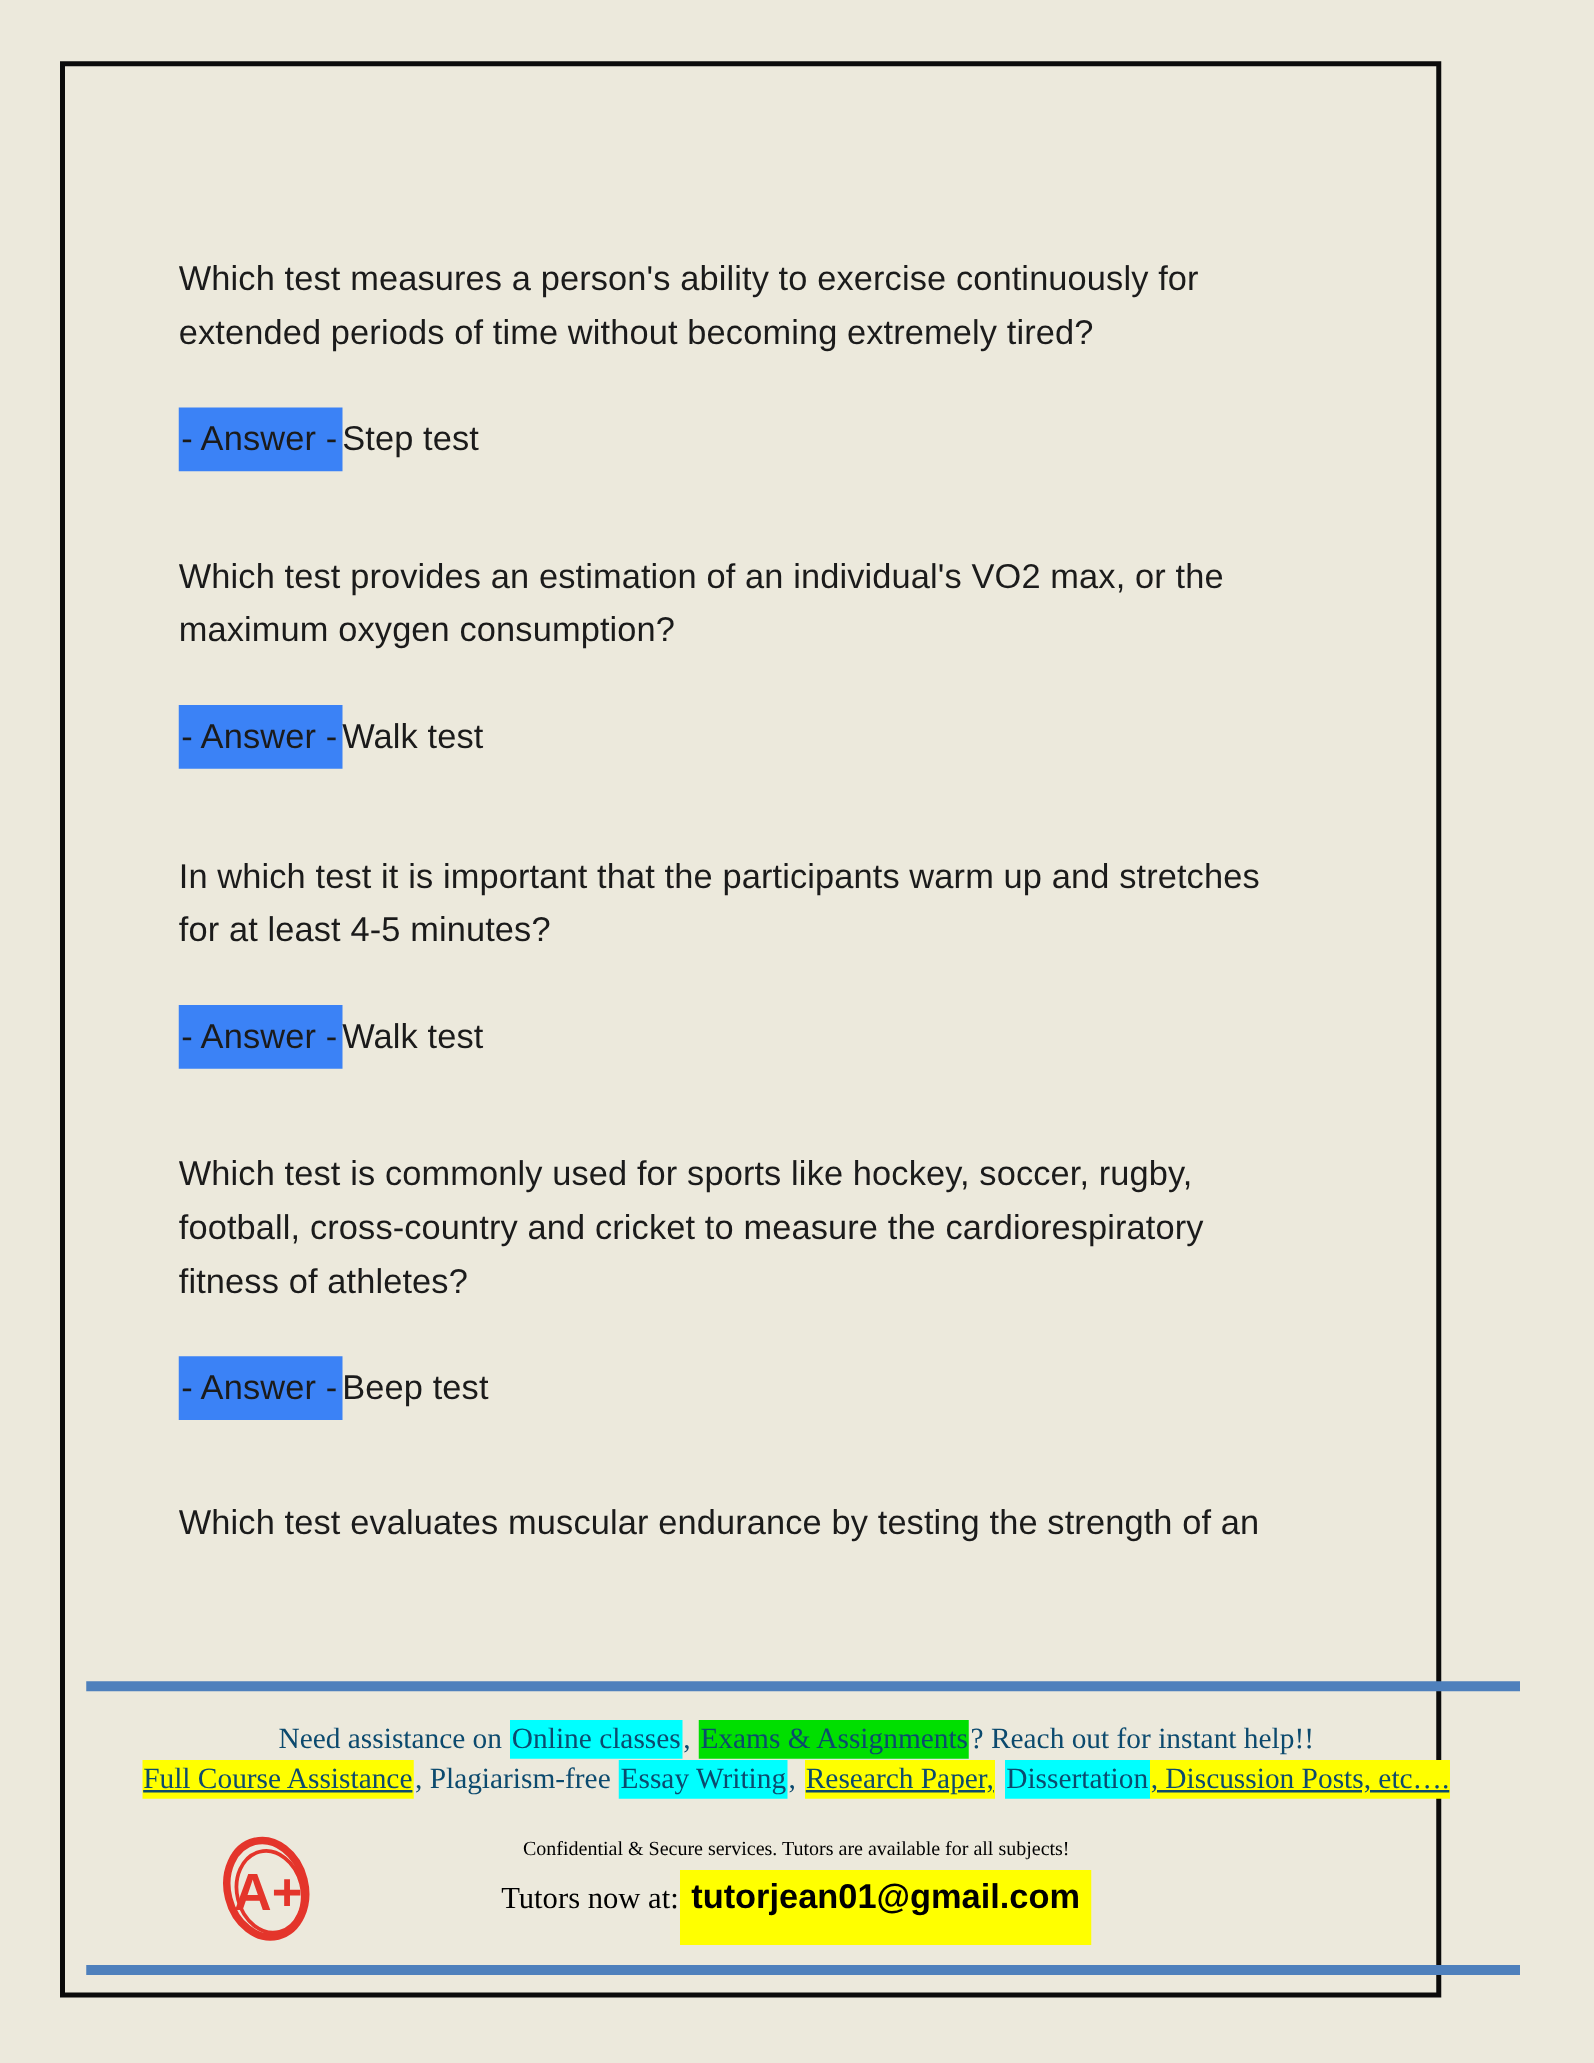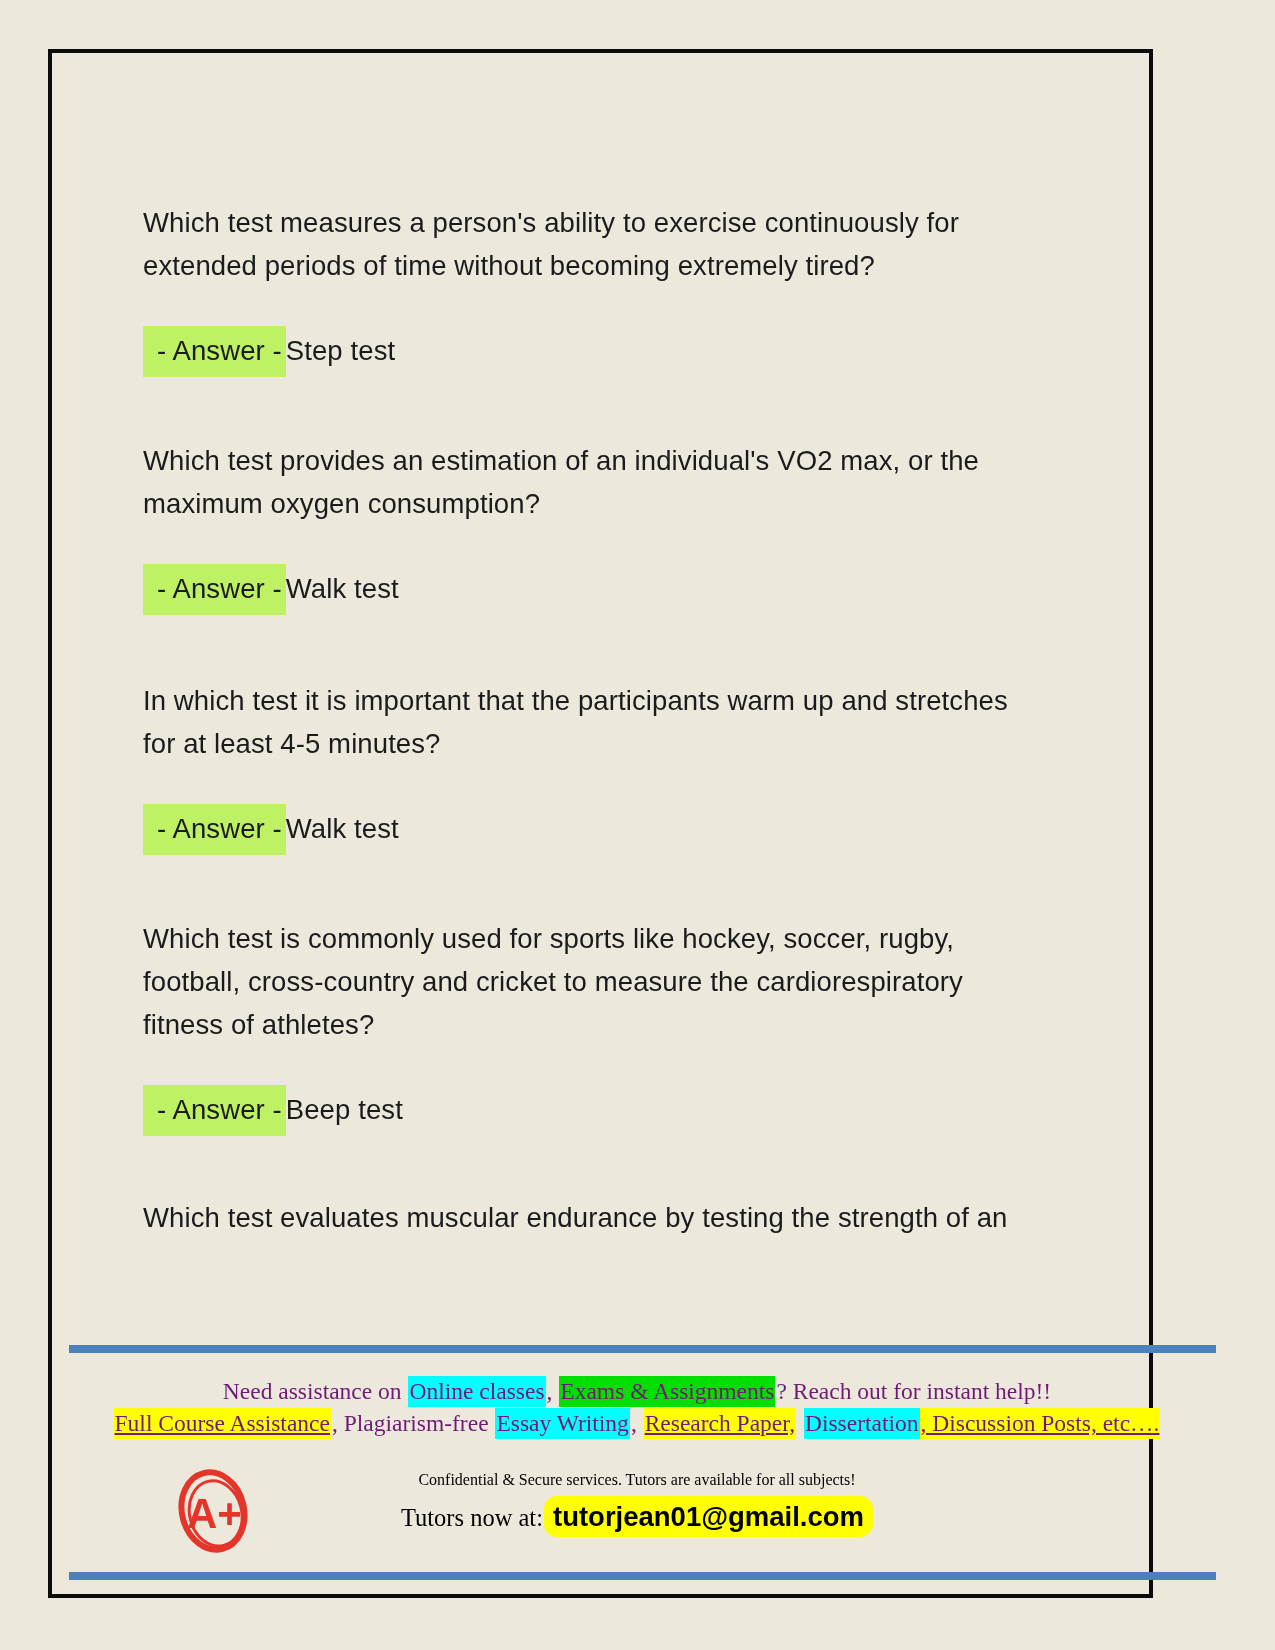--- a/index.html
+++ b/index.html
@@ -33,39 +33,39 @@
     line-height: 43px;
     letter-spacing: 0.1px;
   }
   .qline { white-space: nowrap; }
   .ans { white-space: nowrap; }
   .hl-y { background: #FFFF00; text-decoration: underline; }
   .hl-c { background: #00FFFF; }
   .hl-g { background: #00DF00; }
   .ans-label {
     display: inline-block;
-    background: #bef264;
-    padding: 3px 4px 5px 14px;
+    background: #3b82f6;
+    padding: 3px 4px 5px 2px;
   }
   
   .bluebar {
     position: absolute;
     left: 17px;
     width: 1147px;
     height: 8px;
     background: #4E80BC;
   }
   .fline {
     position: absolute;
     left: 0;
     width: 1170px;
     text-align: center;
     font-family: "Liberation Serif", serif;
     font-size: 23.5px;
-    color: #701a75;
+    color: #0c4a6e;
     white-space: nowrap;
   }
   .fline .seg { padding: 2px 1px 3px 1px; }
   .conf-line {
     position: absolute;
     left: 0;
     width: 1170px;
     text-align: center;
     font-family: "Liberation Serif", serif;
     font-size: 16px;
@@ -80,23 +80,22 @@
     font-family: "Liberation Serif", serif;
     font-size: 24.5px;
     color: #000000;
     white-space: nowrap;
   }
   .email-addr {
     font-family: "Liberation Sans", sans-serif;
     font-weight: bold;
     font-size: 27.5px;
     background: #FFFF00;
-    padding: 5px 9px 5px 9px;
+    padding: 5px 9px 24px 9px;
     margin-left: 1px;
-    border-radius: 13px;
   }
   .logo {
     position: absolute;
     left: 121px;
     top: 1413px;
     width: 80px;
     height: 90px;
   }
 </style>
 </head>

